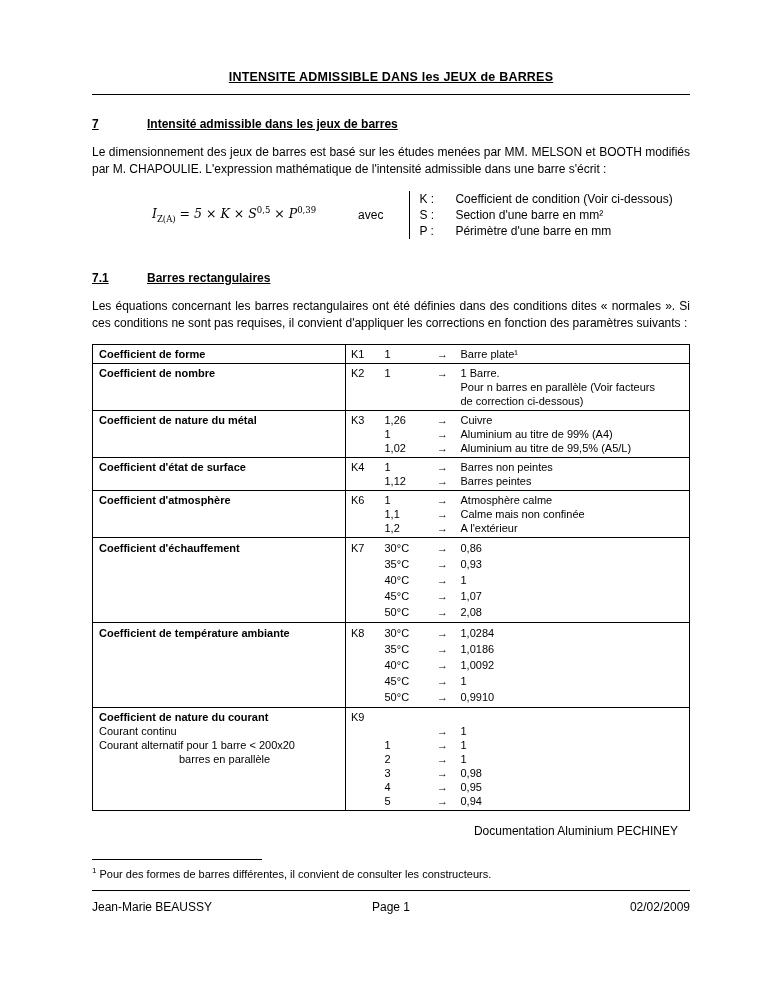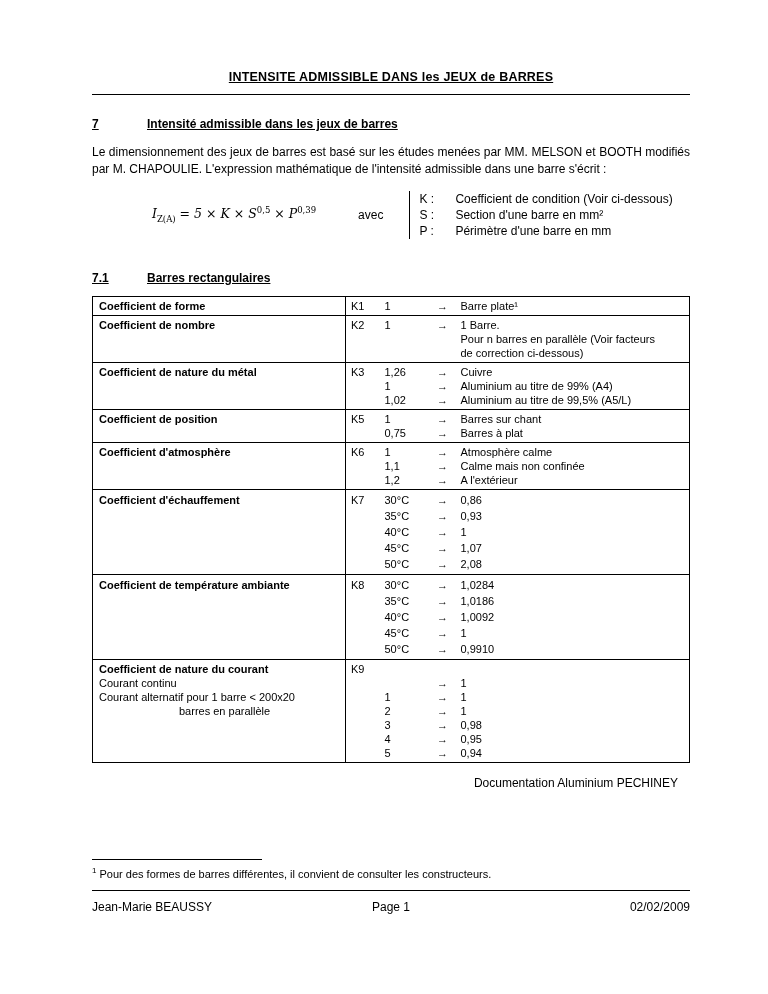--- a/index.html
+++ b/index.html
@@ -70,20 +70,21 @@
           <span class="def-sym">P :</span>
           <span>Périmètre d'une barre en mm</span>
         </div>
     </div>
   </div>
 
   <div class="heading h2">
     <span class="h-num">7.1</span><span class="h-title">Barres rectangulaires</span>
   </div>
 
+  <p class="para">Les équations concernant les barres rectangulaires ont été définies dans des conditions dites « normales ». Si ces conditions ne sont pas requises, il convient d'appliquer les corrections en fonction des paramètres suivants :</p>
 
   <table class="coef-table">
     <colgroup>
         <col class="col-label">
         <col class="col-code">
         <col class="col-val">
         <col class="col-arrow">
         <col class="col-desc">
       </colgroup>
     <tbody>
@@ -141,36 +142,36 @@
           <div class="ln">→</div>
         </td>
         <td class="c-desc">
           <div class="ln">Cuivre</div>
           <div class="ln">Aluminium au titre de 99% (A4)</div>
           <div class="ln">Aluminium au titre de 99,5% (A5/L)</div>
         </td>
       </tr>
       <tr>
         <td class="c-label">
-            <div class="ln b">Coefficient de position</div>
-          </td>
-        <td class="c-code">
-            <div class="ln">K5</div>
-          </td>
-        <td class="c-val">
-          <div class="ln">1</div>
-          <div class="ln">0,75</div>
-        </td>
-        <td class="c-arr">
-          <div class="ln">→</div>
-          <div class="ln">→</div>
-        </td>
-        <td class="c-desc">
-          <div class="ln">Barres sur chant</div>
-          <div class="ln">Barres à plat</div>
+            <div class="ln b">Coefficient d'état de surface</div>
+          </td>
+        <td class="c-code">
+            <div class="ln">K4</div>
+          </td>
+        <td class="c-val">
+          <div class="ln">1</div>
+          <div class="ln">1,12</div>
+        </td>
+        <td class="c-arr">
+          <div class="ln">→</div>
+          <div class="ln">→</div>
+        </td>
+        <td class="c-desc">
+          <div class="ln">Barres non peintes</div>
+          <div class="ln">Barres peintes</div>
         </td>
       </tr>
       <tr>
         <td class="c-label">
             <div class="ln b">Coefficient d'atmosphère</div>
           </td>
         <td class="c-code">
             <div class="ln">K6</div>
           </td>
         <td class="c-val">

